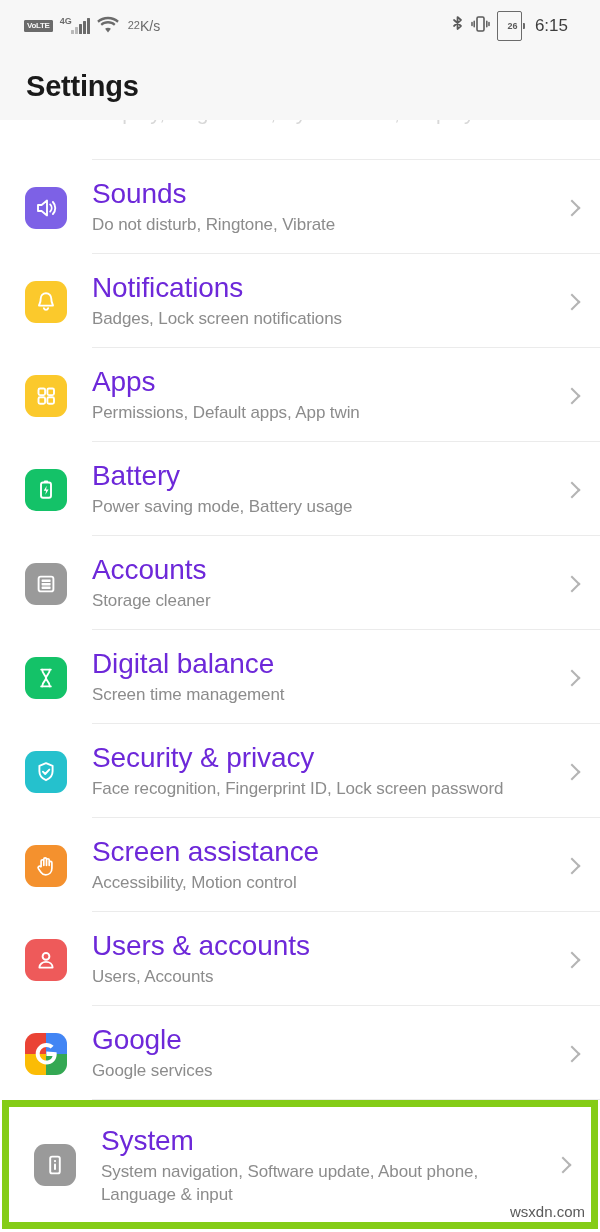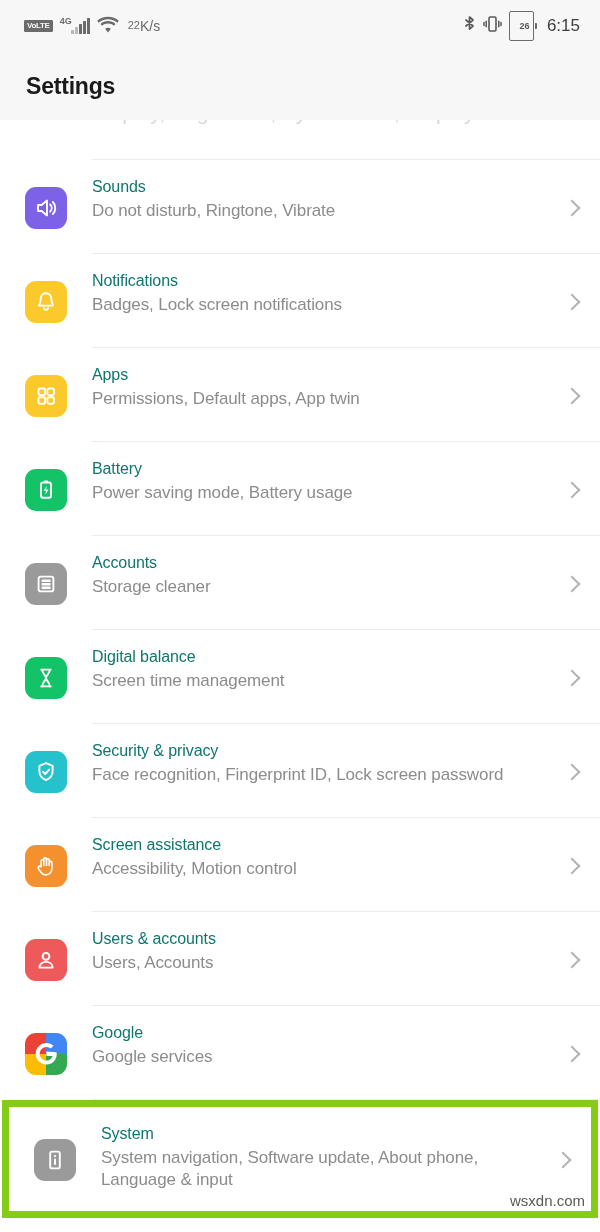--- a/index.html
+++ b/index.html
@@ -11,21 +11,21 @@
     font-family: "Liberation Sans", sans-serif;
     overflow: hidden;
   }
 
   
   .status-bar {
     height: 52px;
     background: #f7f7f7;
     display: flex;
     justify-content: space-between;
-    padding: 0 20px 0 24px;
+    padding: 0 32px 0 24px;
     color: #5a5a5a;
     gap: 23px;
   }
   .status-left, .status-right {
     display: flex;
     align-items: center;
     gap: 7px;
   }
   .volte-badge {
     border: 1.5px solid #6b6b6b;
@@ -106,21 +106,21 @@
 
   
   .header {
     height: 68px;
     background: #f7f7f7;
     display: flex;
     align-items: center;
     padding-left: 26px;
   }
   .header h1 {
-    font-size: 23px;
+    font-size: 29px;
     font-weight: bold;
     color: #1a1a1a;
     letter-spacing: -0.2px;
   }
 
   
   .list {
     background: #ffffff;
     position: relative;
   }
@@ -158,22 +158,22 @@
     justify-content: center;
     align-items: center;
     align-self: center;
   }
   .row-text {
     flex: 1 1 auto;
     padding-right: 14px;
     padding-top: 1px;
   }
   .row-title {
-    font-size: 16px;
-    color: #0f766e;
+    font-size: 28px;
+    color: #6d28d9;
     line-height: 1.22;
     margin-bottom: 3px;
     letter-spacing: -0.1px;
   }
   .row-sub {
     font-size: 17px;
     color: #8c8c8c;
     line-height: 1.34;
     letter-spacing: -0.1px;
   }

